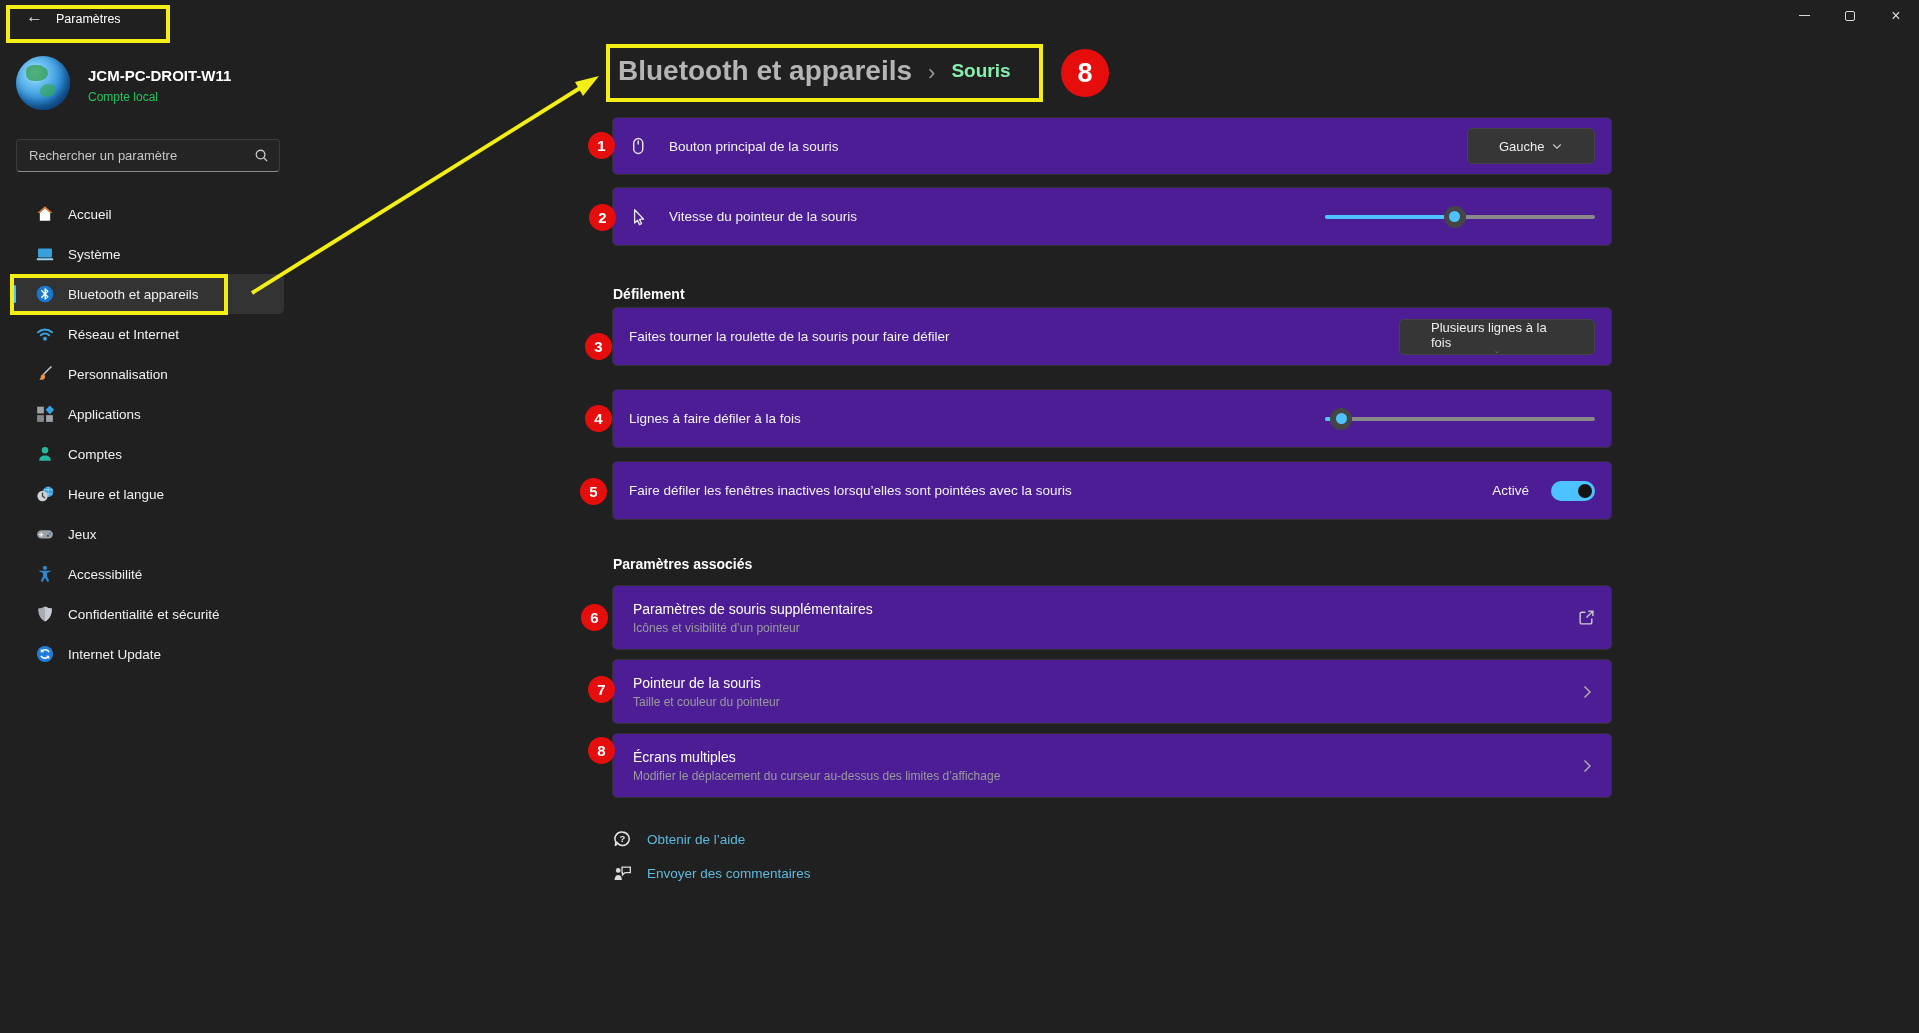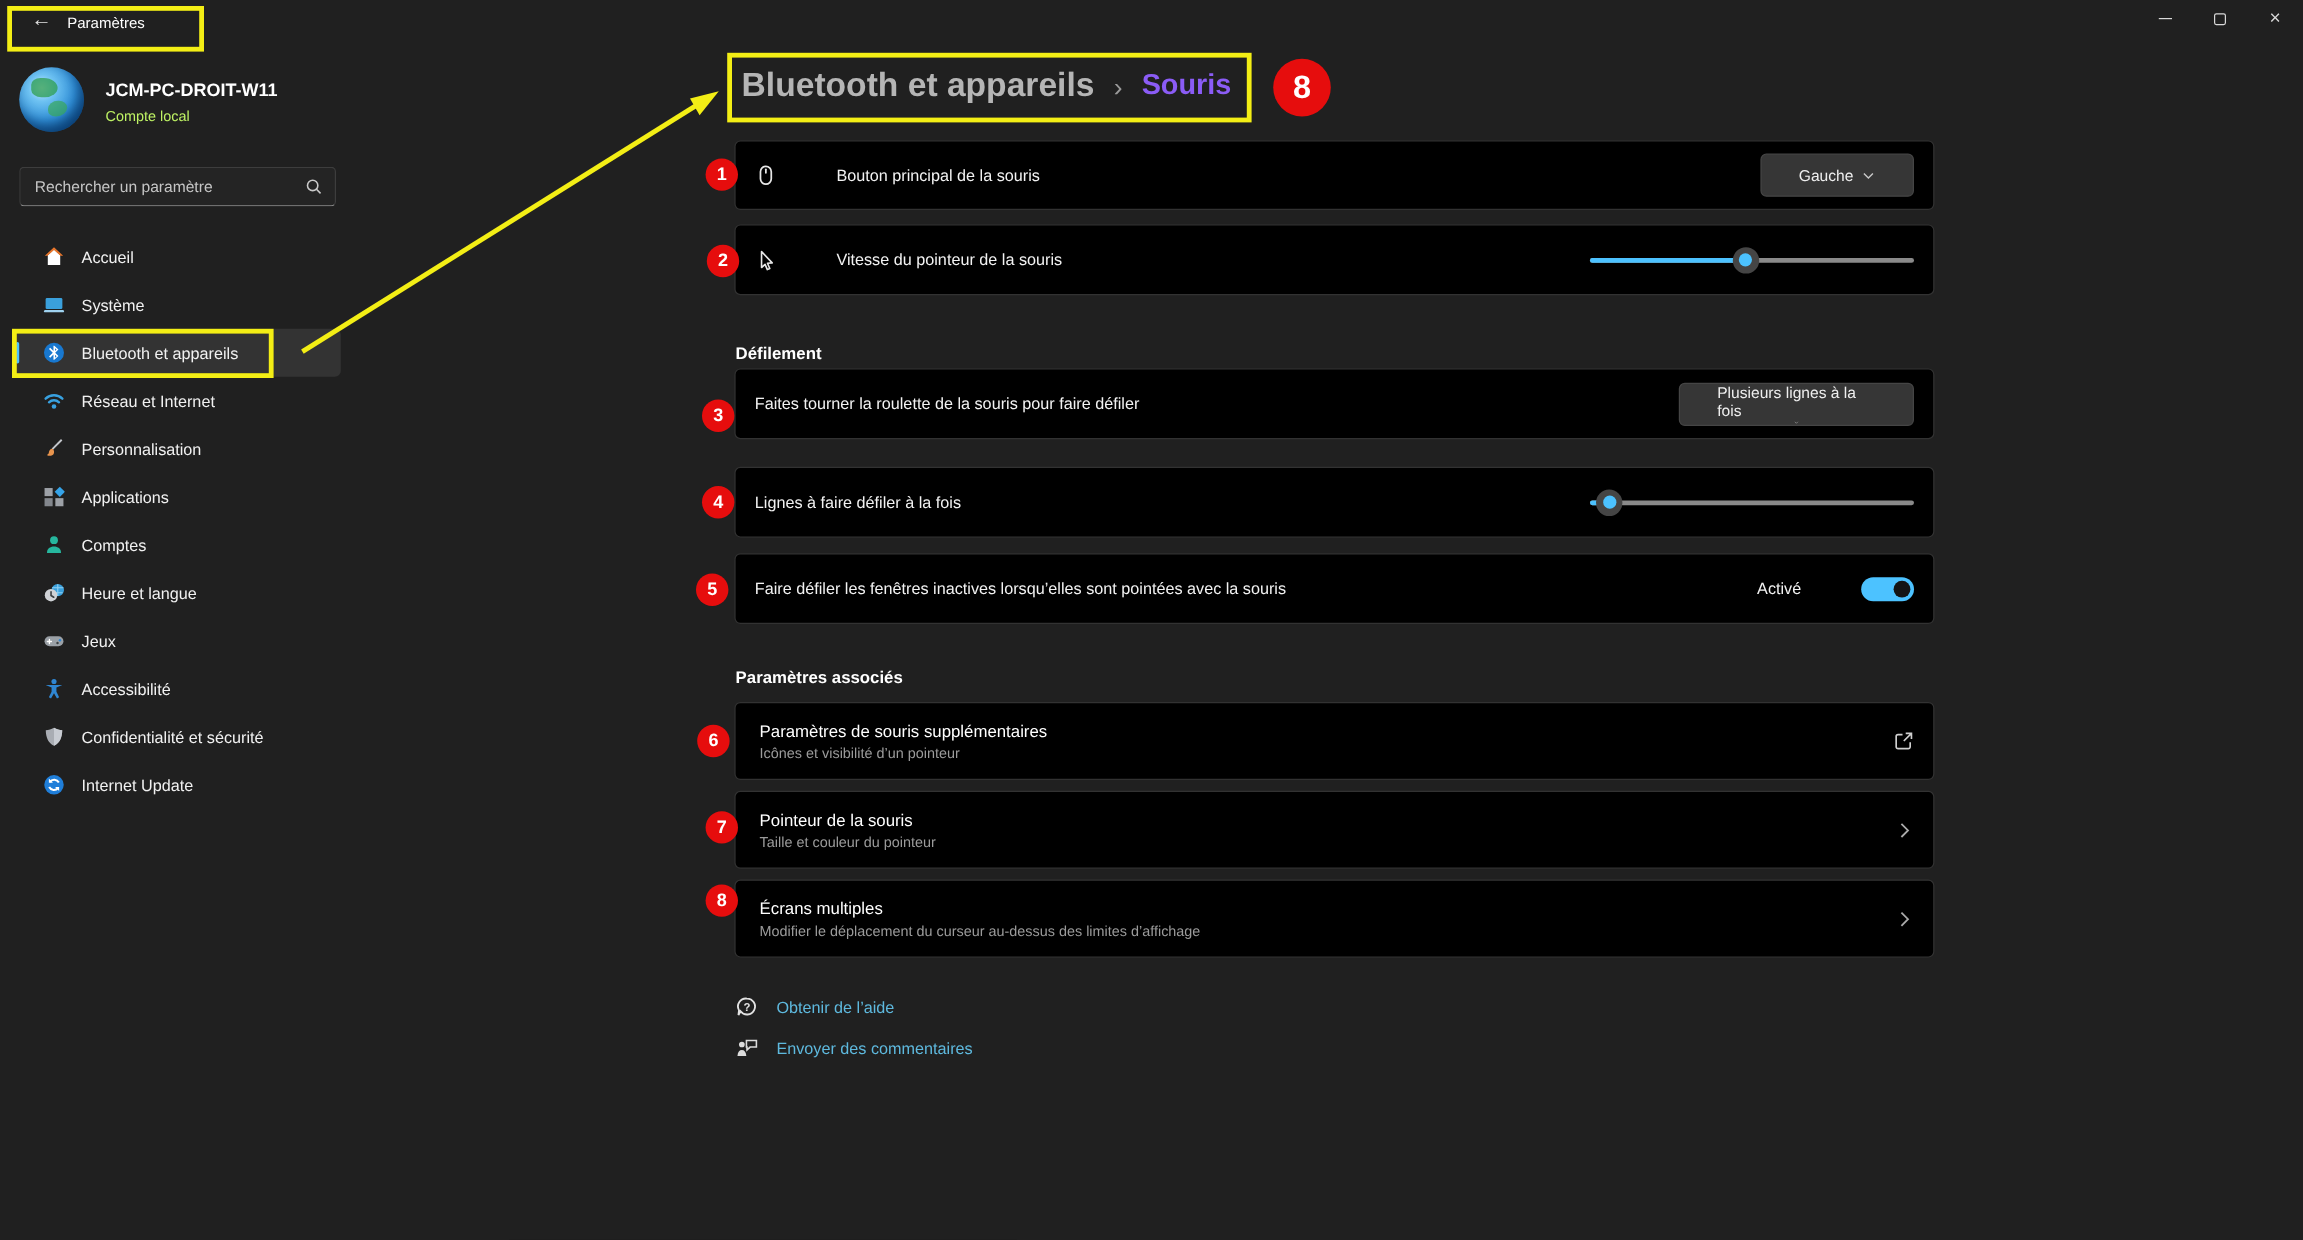--- a/index.html
+++ b/index.html
@@ -18,21 +18,21 @@
 
   
   .avatar { position:absolute; left:16px; top:56px; width:54px; height:54px; border-radius:50%;
     background: radial-gradient(circle at 35% 32%, #cfe9ff 0%, #6ec2f2 22%, #2f8fd8 55%, #1061a8 85%, #0a4c86 100%);
     box-shadow: inset -4px -6px 10px rgba(0,30,70,.55); }
   .avatar:after { content:""; position:absolute; left:10px; top:9px; width:22px; height:16px;
     background:#2e9e4f; border-radius:40% 60% 55% 45%; opacity:.75; }
   .avatar:before { content:""; position:absolute; left:24px; top:28px; width:16px; height:13px;
     background:#37a75a; border-radius:55% 45% 60% 40%; opacity:.7; }
   .acct-name { position:absolute; left:88px; top:67px; font-size:15px; font-weight:700; color:#fff; }
-  .acct-type { position:absolute; left:88px; top:90px; font-size:12px; color:#bef264; }
+  .acct-type { position:absolute; left:88px; top:90px; font-size:12px; color:#22c55e; }
 
   .search { position:absolute; left:16px; top:139px; width:264px; height:33px;
     background:#242424; border:1px solid #3d3d3d; border-bottom:1px solid #8a8a8a; border-radius:4px;
     display:flex; align-items:center; }
   .search input { flex:1; background:transparent; border:none; outline:none; color:#d8d8d8;
     font-size:13px; padding:0 8px 0 12px; font-family:inherit; }
   .search input::placeholder { color:#c5c5c5; }
   .search .s-icon { margin-right:10px; display:flex; }
 
   .nav { position:absolute; left:0; top:194px; width:296px; }
@@ -40,24 +40,24 @@
     border-radius:5px; cursor:pointer; }
   .nav-item.sel { background:#333333; }
   .nav-item .pill { position:absolute; left:1px; top:11px; width:3px; height:18px; border-radius:2px; background:#4cc2ff; }
   .nav-icn { width:18px; height:18px; margin-left:24px; display:flex; align-items:center; justify-content:center; }
   .nav-lbl { margin-left:14px; font-size:13.5px; color:#f1f1f1; white-space:nowrap; }
 
   
   .breadcrumb { position:absolute; left:618px; top:55px; display:flex; align-items:center; }
   .bc-parent { font-size:28px; font-weight:600; color:#b5b5b5; }
   .bc-sep { font-size:22px; color:#9a9a9a; margin:0 16px; padding-top:3px; }
-  .bc-current { font-size:24px; font-weight:700; color:#8b5cf6; }
-
-  .row { position:absolute; left:612px; width:1000px; background:#000000; border:1px solid #323232;
-    border-radius:5px; display:flex; align-items:center; padding:0 16px;gap:28px; }
+  .bc-current { font-size:19px; font-weight:700; color:#86efac; }
+
+  .row { position:absolute; left:612px; width:1000px; background:#4c1d95; border:1px solid #323232;
+    border-radius:5px; display:flex; align-items:center; padding:0 16px; }
   .row .lbl { font-size:13.5px; color:#f2f2f2; }
   .row .spacer { flex:1; }
   .row .icn { width:18px; height:18px; margin-right:22px; display:flex; }
   .section { position:absolute; left:613px; font-size:14px; font-weight:700; color:#fff; }
 
   .dd { height:36px; background:#363636; border:1px solid #454545; border-radius:5px;
     display:flex; align-items:center; justify-content:space-between; padding:0 31px;
     font-size:13px; color:#eee; cursor:pointer; }
   .dd-gauche { width:128px; }
   .dd-lines { width:196px;flex-direction:column; }

